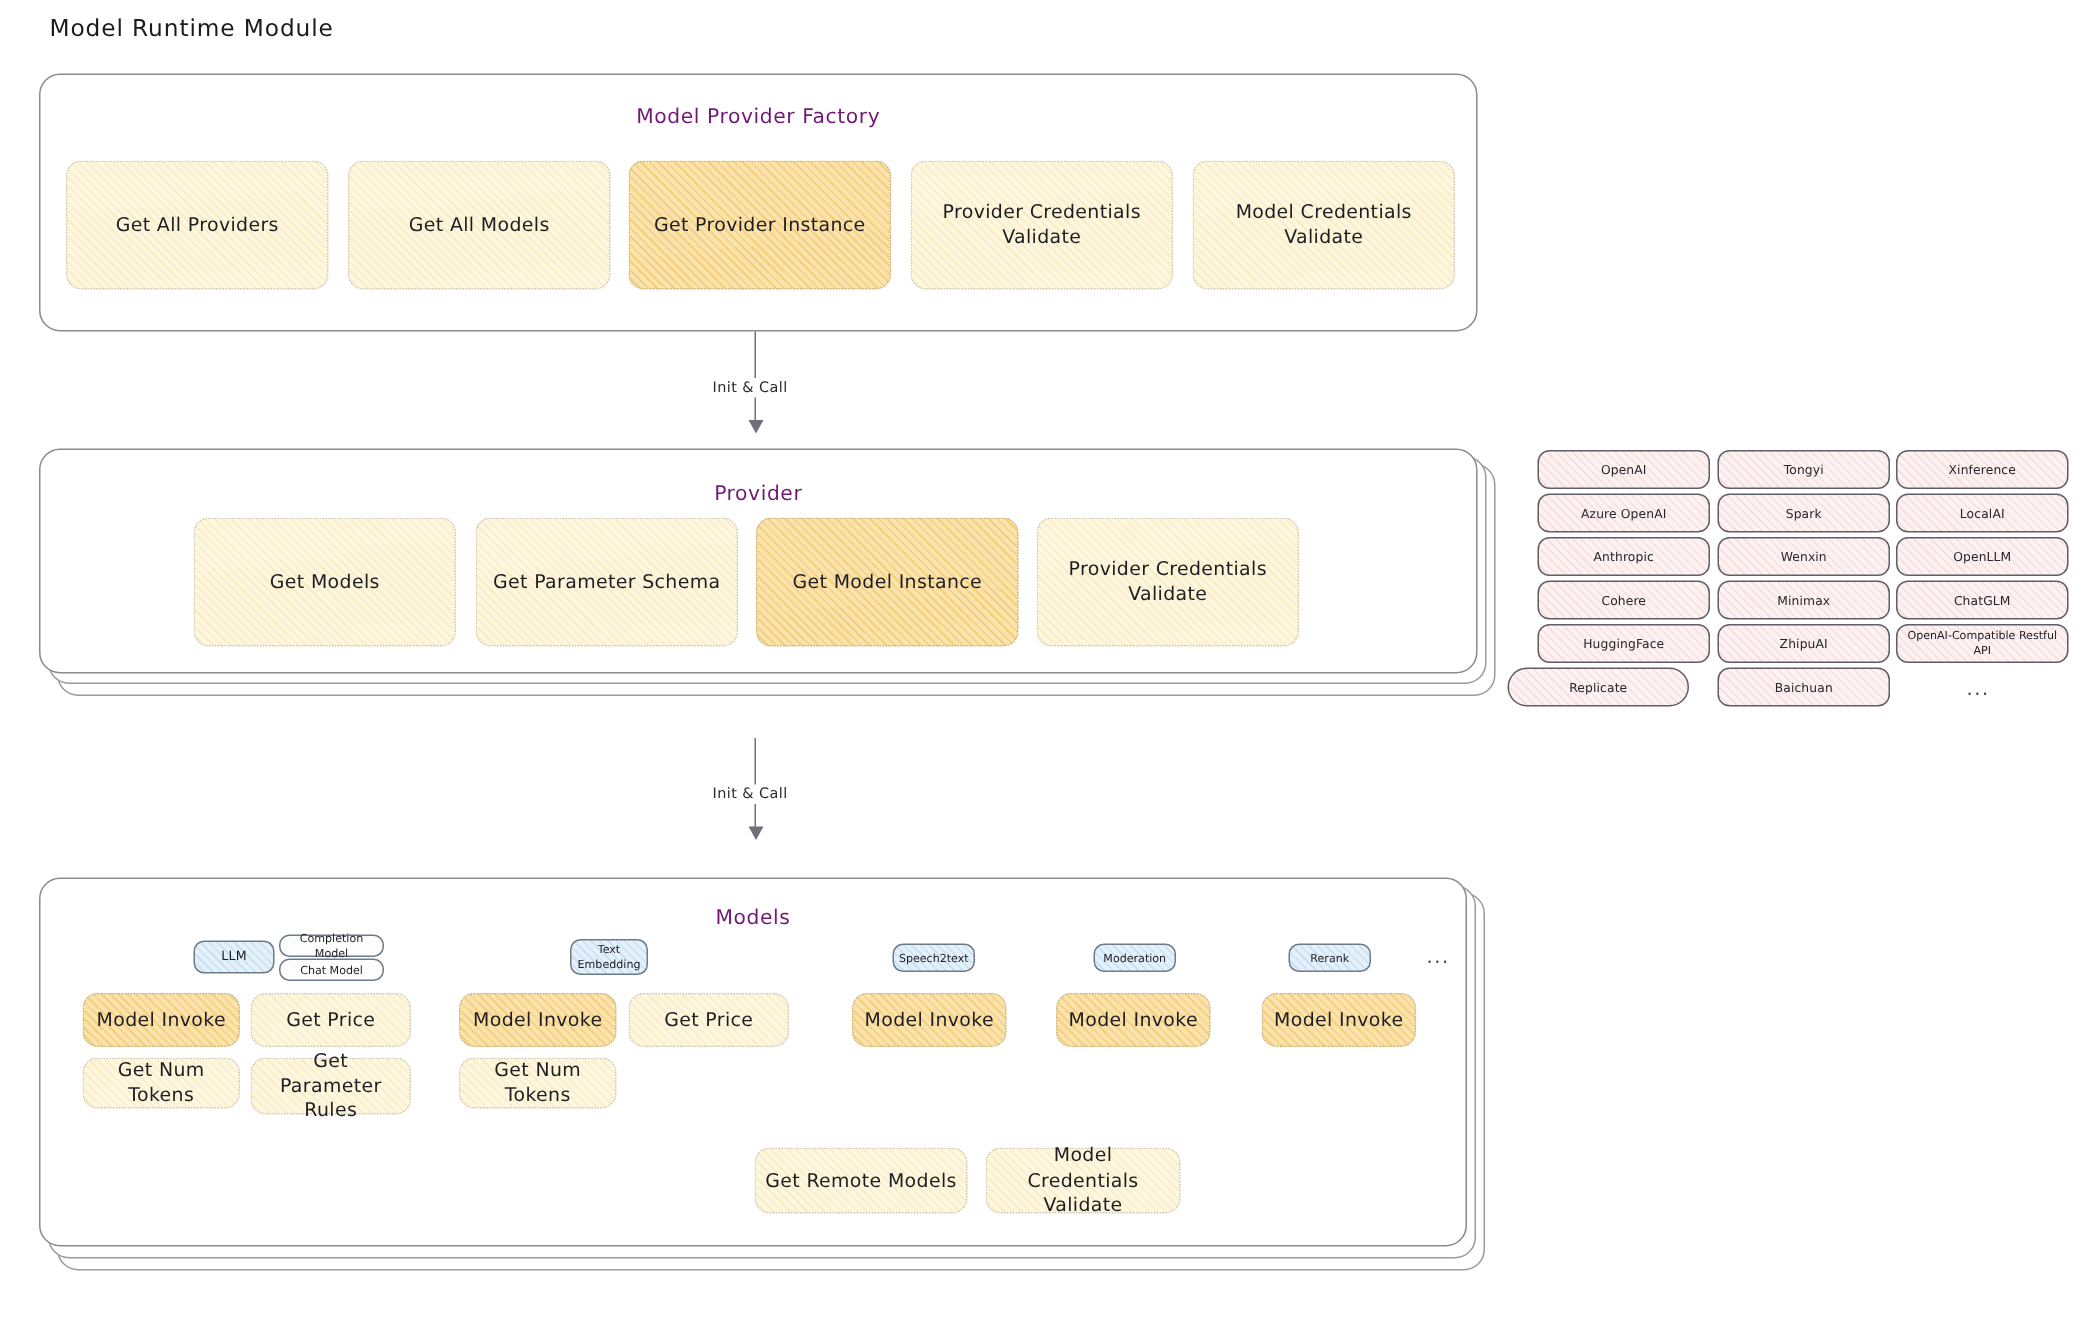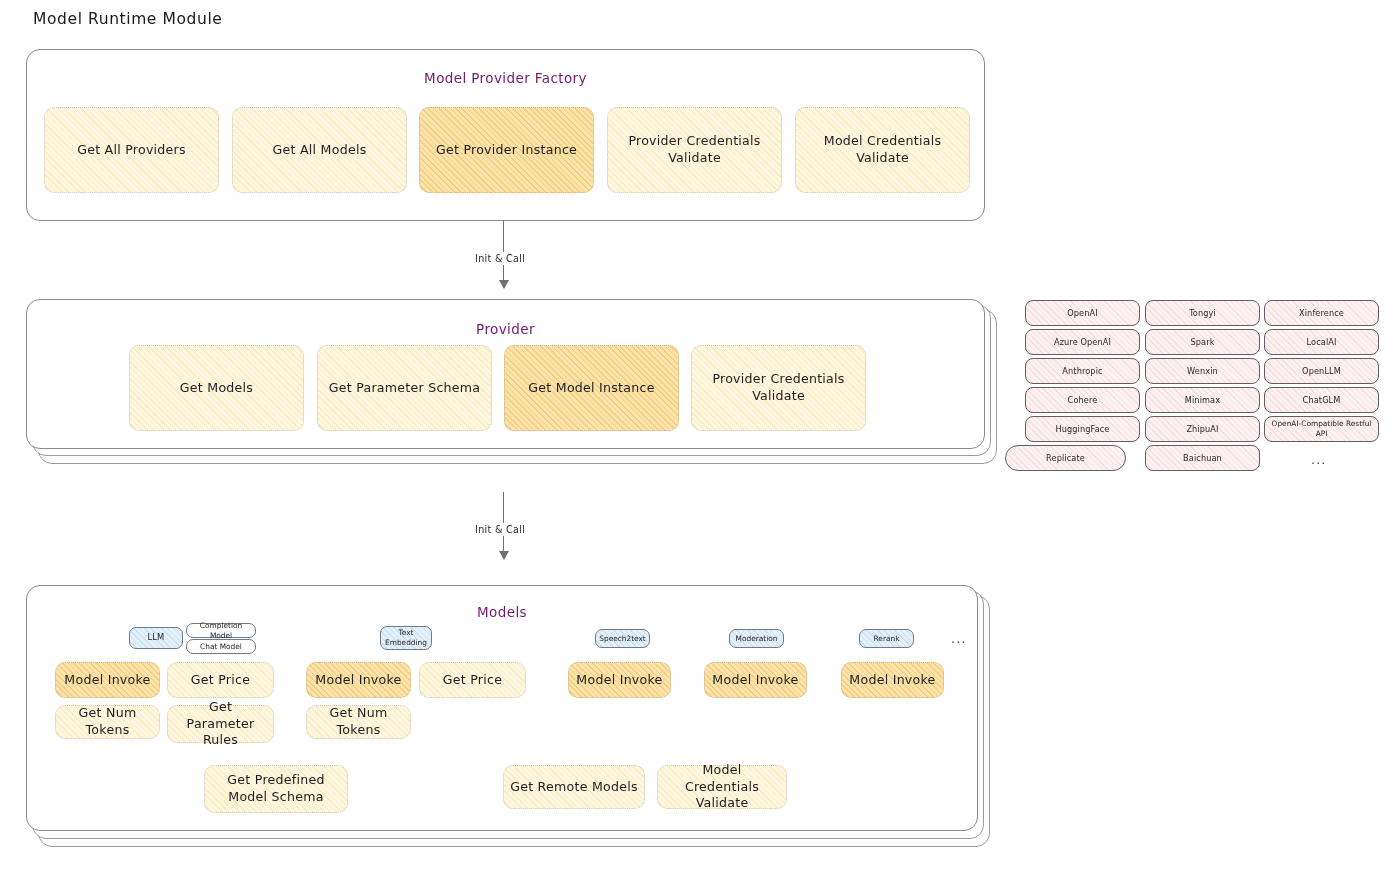--- a/index.html
+++ b/index.html
@@ -296,23 +296,20 @@
 
   <div class="node blue badge-xs" style="left:859px; top:629px; width:55px; height:19px; z-index:3;">
     <span>Rerank</span>
   </div>
   <div class="node yellow-strong hand" style="left:841px; top:662px; width:103px; height:36px; z-index:3;">
     <span>Model Invoke</span>
   </div>
 
   <div class="ellipsis hand" style="left:951px; top:631px; z-index:3;">...</div>
 
-  <div class="node yellow hand" style="left:204px; top:765px; width:144px; height:48px; z-index:3;">
-    <span>Get Predefined Model Schema</span>
-  </div>
   <div class="node yellow hand" style="left:503px; top:765px; width:142px; height:44px; z-index:3;">
     <span>Get Remote Models</span>
   </div>
   <div class="node yellow hand" style="left:657px; top:765px; width:130px; height:44px; z-index:3;">
     <span>Model Credentials Validate</span>
   </div>
 
 </div>
 
 </body></html>

